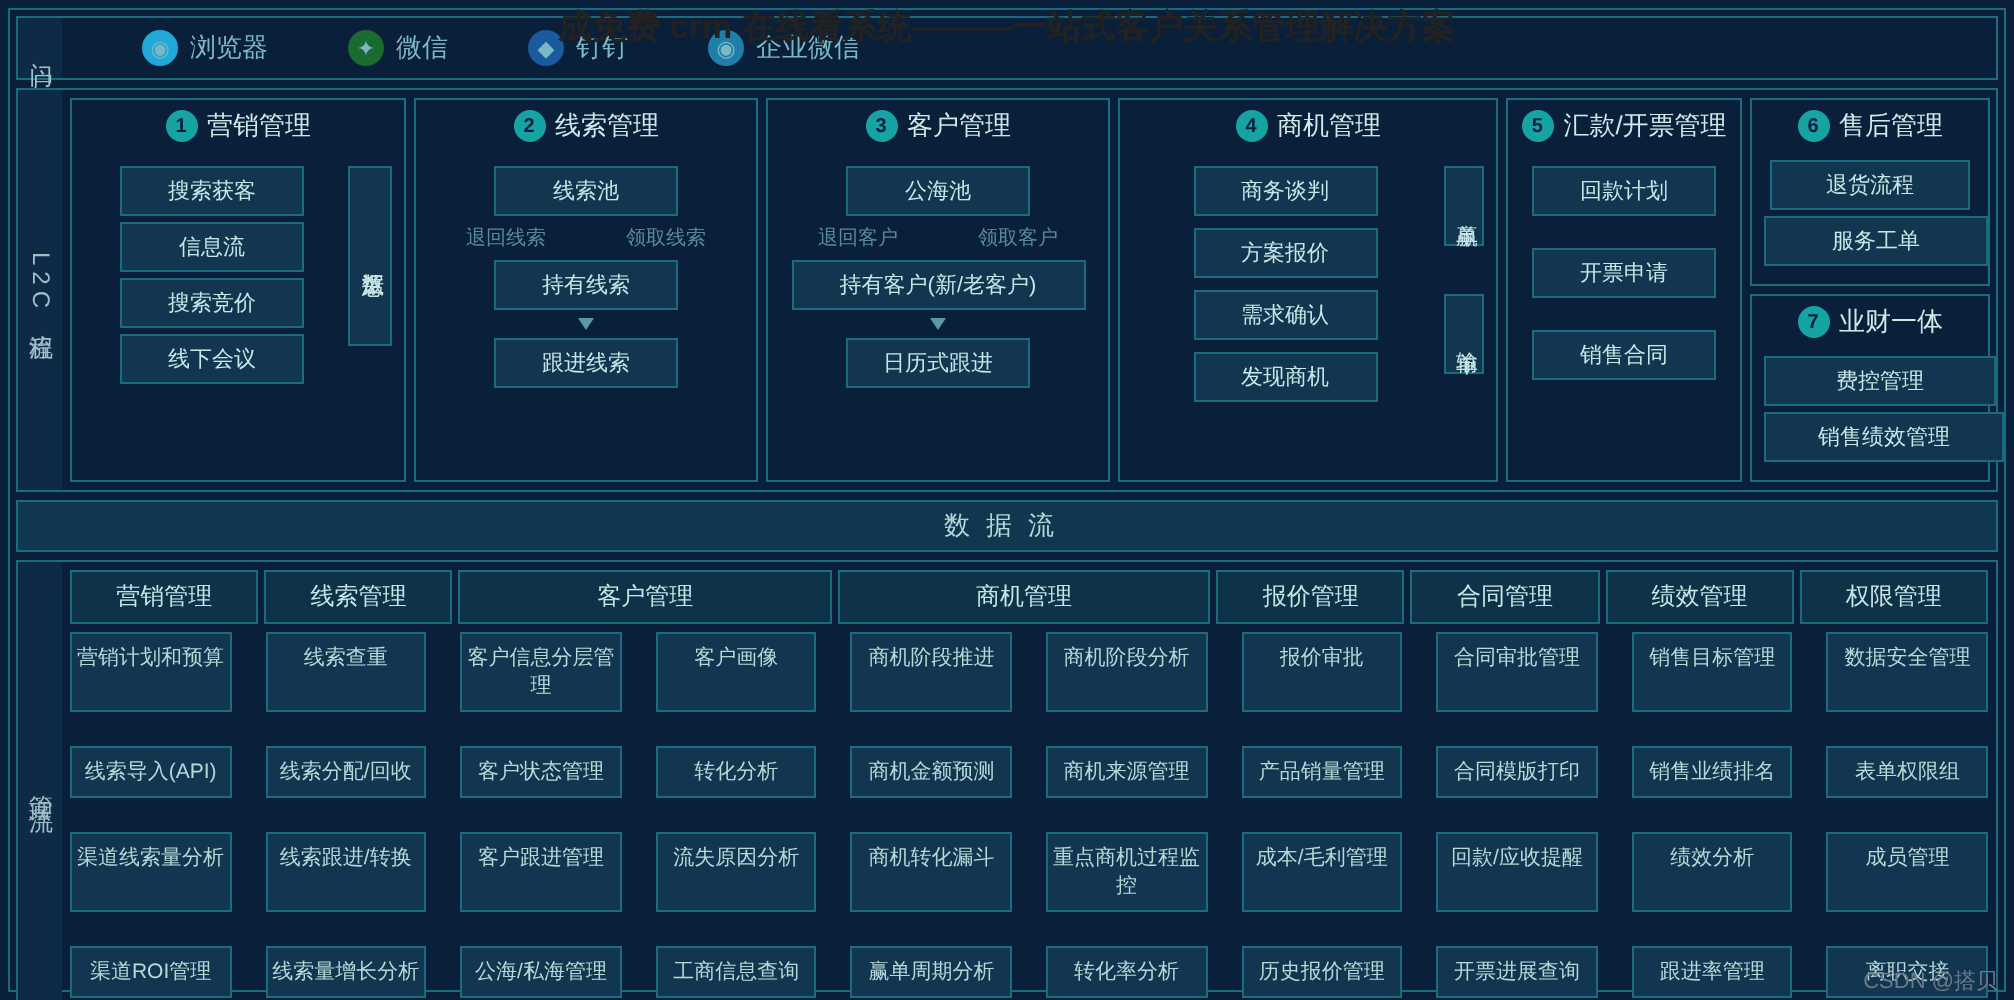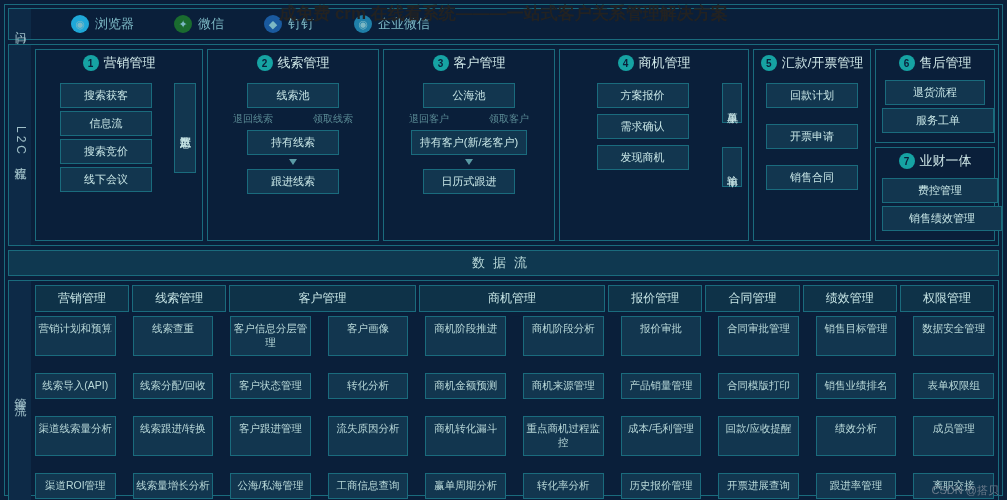--- a/index.html
+++ b/index.html
@@ -126,33 +126,34 @@
         <div class="col-head">
             <span class="num">3</span>
             <span>客户管理</span>
           </div>
         <div class="col-center">
           <div class="cell">公海池</div>
           <div class="annot">
               <span>退回客户</span>
               <span>领取客户</span>
             </div>
-          <div class="cell" style="width:116px">持有客户(新/老客户)</div>
+          <div class="cell" style="width:147px">持有客户(新/老客户)</div>
           <div class="arrow-down"></div>
           <div class="cell">日历式跟进</div>
         </div>
       </div>
 
       <div class="col col4">
         <div class="col-head">
             <span class="num">4</span>
             <span>商机管理</span>
           </div>
         <div class="col4-inner">
           <div class="col4-left">
+            <div class="cell">商务谈判</div>
             <div class="cell">方案报价</div>
             <div class="cell">需求确认</div>
             <div class="cell">发现商机</div>
           </div>
           <div>
             <div class="cell vcell">赢单</div>
             <div style="height:18px"></div>
             <div class="cell vcell">输单</div>
           </div>
         </div>

